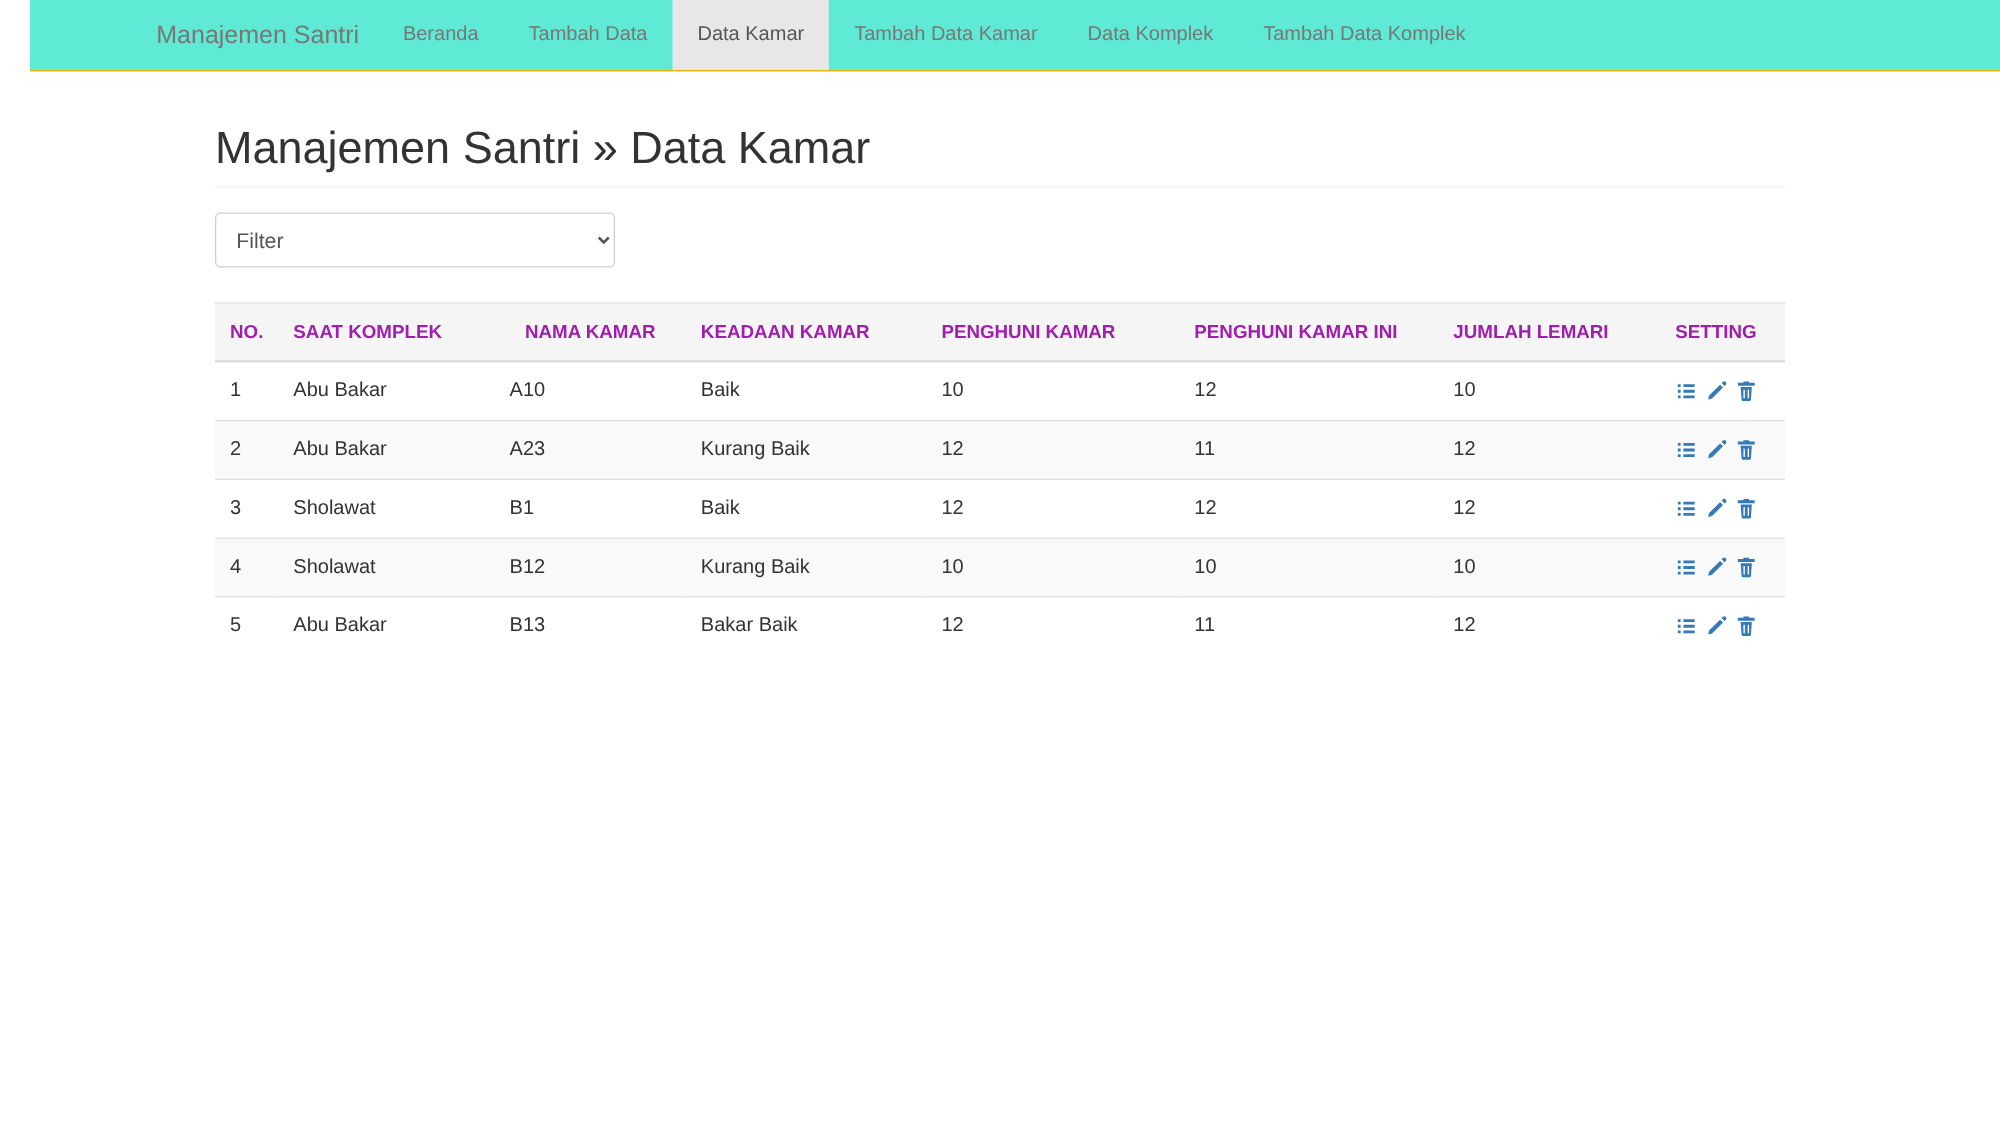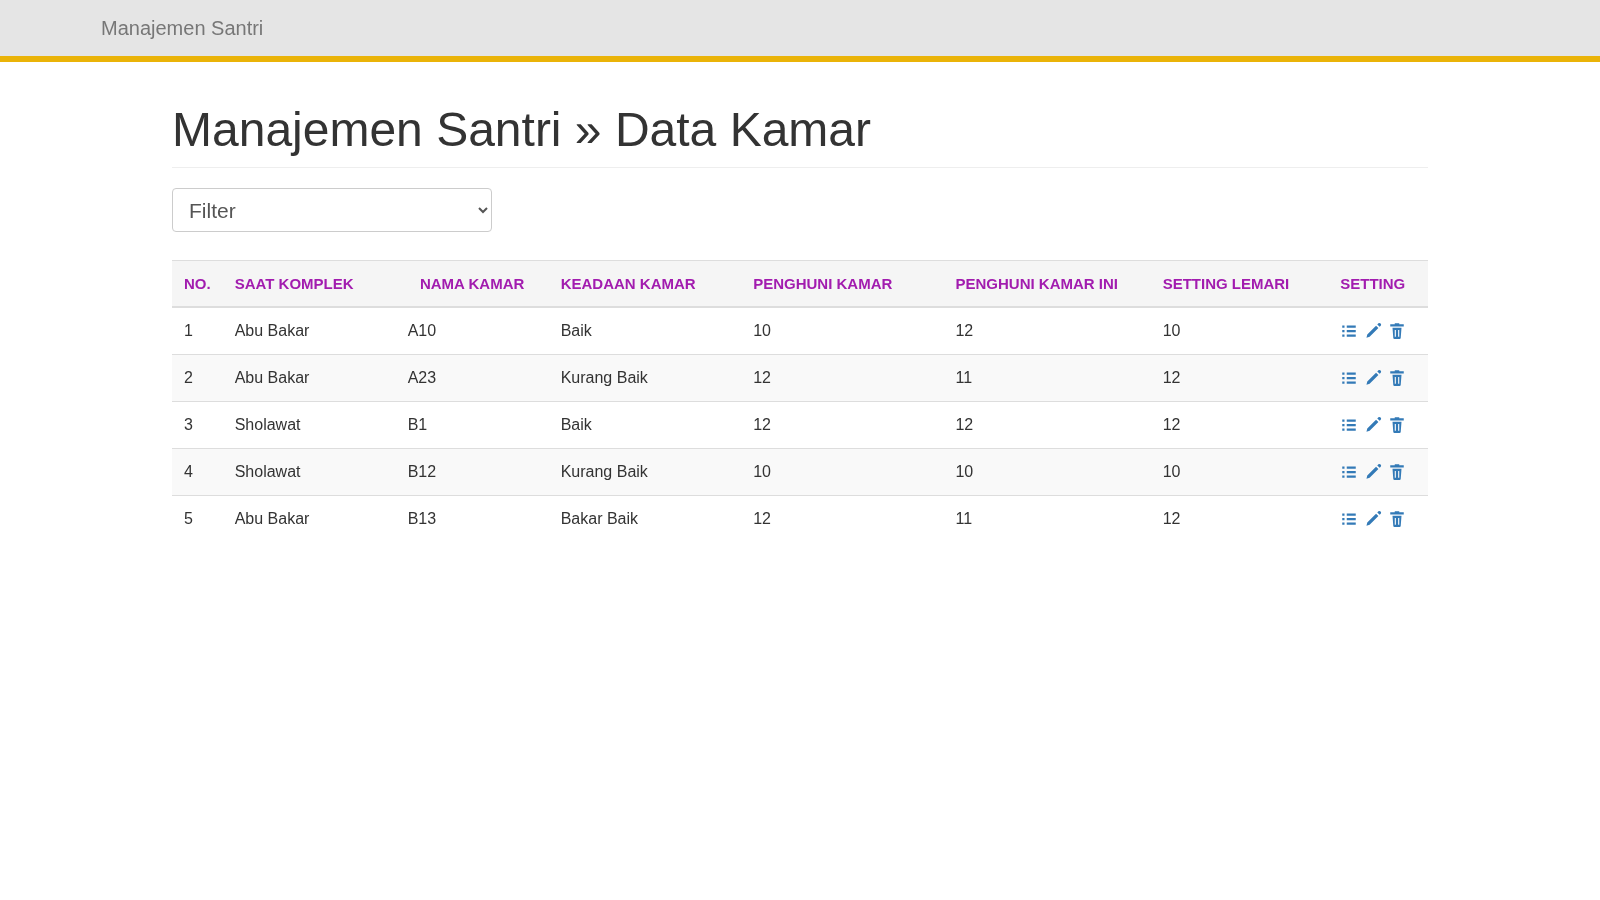--- a/index.html
+++ b/index.html
@@ -3,26 +3,27 @@
 <meta charset="utf-8">
 <style>
   * { box-sizing: border-box; margin: 0; padding: 0; }
   body {
     font-family: "Helvetica Neue", Helvetica, Arial, sans-serif;
     font-size: 14px;
     color: #333;
     background: #fff;
   }
   .navbar {
-    background: #e5e5e5;
-    border-bottom: 6px solid #eab308;
+    background: #5eead4;
+    border-bottom: 1px solid #eab308;
     min-height: 50px;
     display: flex;
     align-items: stretch;
     padding: 0 86px;
+    margin-left: 24px;
   }
   .navbar-brand {
     font-size: 20px;
     color: #777;
     padding: 18px 15px;
     line-height: 1;
     text-decoration: none;
     display: flex;
     align-items: center;
   }
@@ -50,29 +51,29 @@
     max-width: 1286px;
     margin: 0 auto;
     padding: 0 15px;
   }
   .page-header {
     padding: 40px 0 10px 0;
     margin-bottom: 20px;
     border-bottom: 1px solid #eee;
   }
   .page-header h1 {
-    font-size: 48px;
+    font-size: 36px;
     font-weight: 500;
     color: #333;
   }
   .filter-select {
     width: 320px;
     height: 44px;
     padding: 8px 12px;
-    font-size: 21px;
+    font-size: 17px;
     color: #555;
     border: 1px solid #ccc;
     border-radius: 4px;
     background: #fff;
     margin-bottom: 20px;
     cursor: pointer;
   }
   table {
     width: 100%;
     border-collapse: collapse;
@@ -120,41 +121,61 @@
   .col-kapasitas { width: 205px; }
   .col-penghuni { width: 210px; }
   .col-lemari { width: 180px; }
   .col-setting { width: 100px; }
 </style>
 </head>
 <body>
 
 <nav class="navbar">
   <a class="navbar-brand" href="#">Manajemen Santri</a>
+  <ul class="nav">
+      <li class="nav-item">
+        <a class="nav-link" href="#">Beranda</a>
+      </li>
+      <li class="nav-item">
+        <a class="nav-link" href="#">Tambah Data</a>
+      </li>
+      <li class="nav-item">
+        <a class="nav-link active" href="#">Data Kamar</a>
+      </li>
+      <li class="nav-item">
+        <a class="nav-link" href="#">Tambah Data Kamar</a>
+      </li>
+      <li class="nav-item">
+        <a class="nav-link" href="#">Data Komplek</a>
+      </li>
+      <li class="nav-item">
+        <a class="nav-link" href="#">Tambah Data Komplek</a>
+      </li>
+    </ul>
 </nav>
 
 <div class="container">
   <div class="page-header">
     <h1>Manajemen Santri » Data Kamar</h1>
   </div>
 
   <select class="filter-select">
     <option>Filter</option>
   </select>
 
   <table>
     <thead>
       <tr>
         <th class="col-no">NO.</th>
         <th class="col-komplek">SAAT KOMPLEK</th>
         <th class="col-kamar">NAMA KAMAR</th>
         <th class="col-keadaan">KEADAAN KAMAR</th>
         <th class="col-kapasitas">PENGHUNI KAMAR</th>
         <th class="col-penghuni">PENGHUNI KAMAR INI</th>
-        <th class="col-lemari">SETTING LEMARI</th>
+        <th class="col-lemari">JUMLAH LEMARI</th>
         <th class="col-setting">SETTING</th>
       </tr>
     </thead>
     <tbody>
         <tr>
           <td>1</td>
           <td>Abu Bakar</td>
           <td>A10</td>
           <td>Baik</td>
           <td>10</td>

